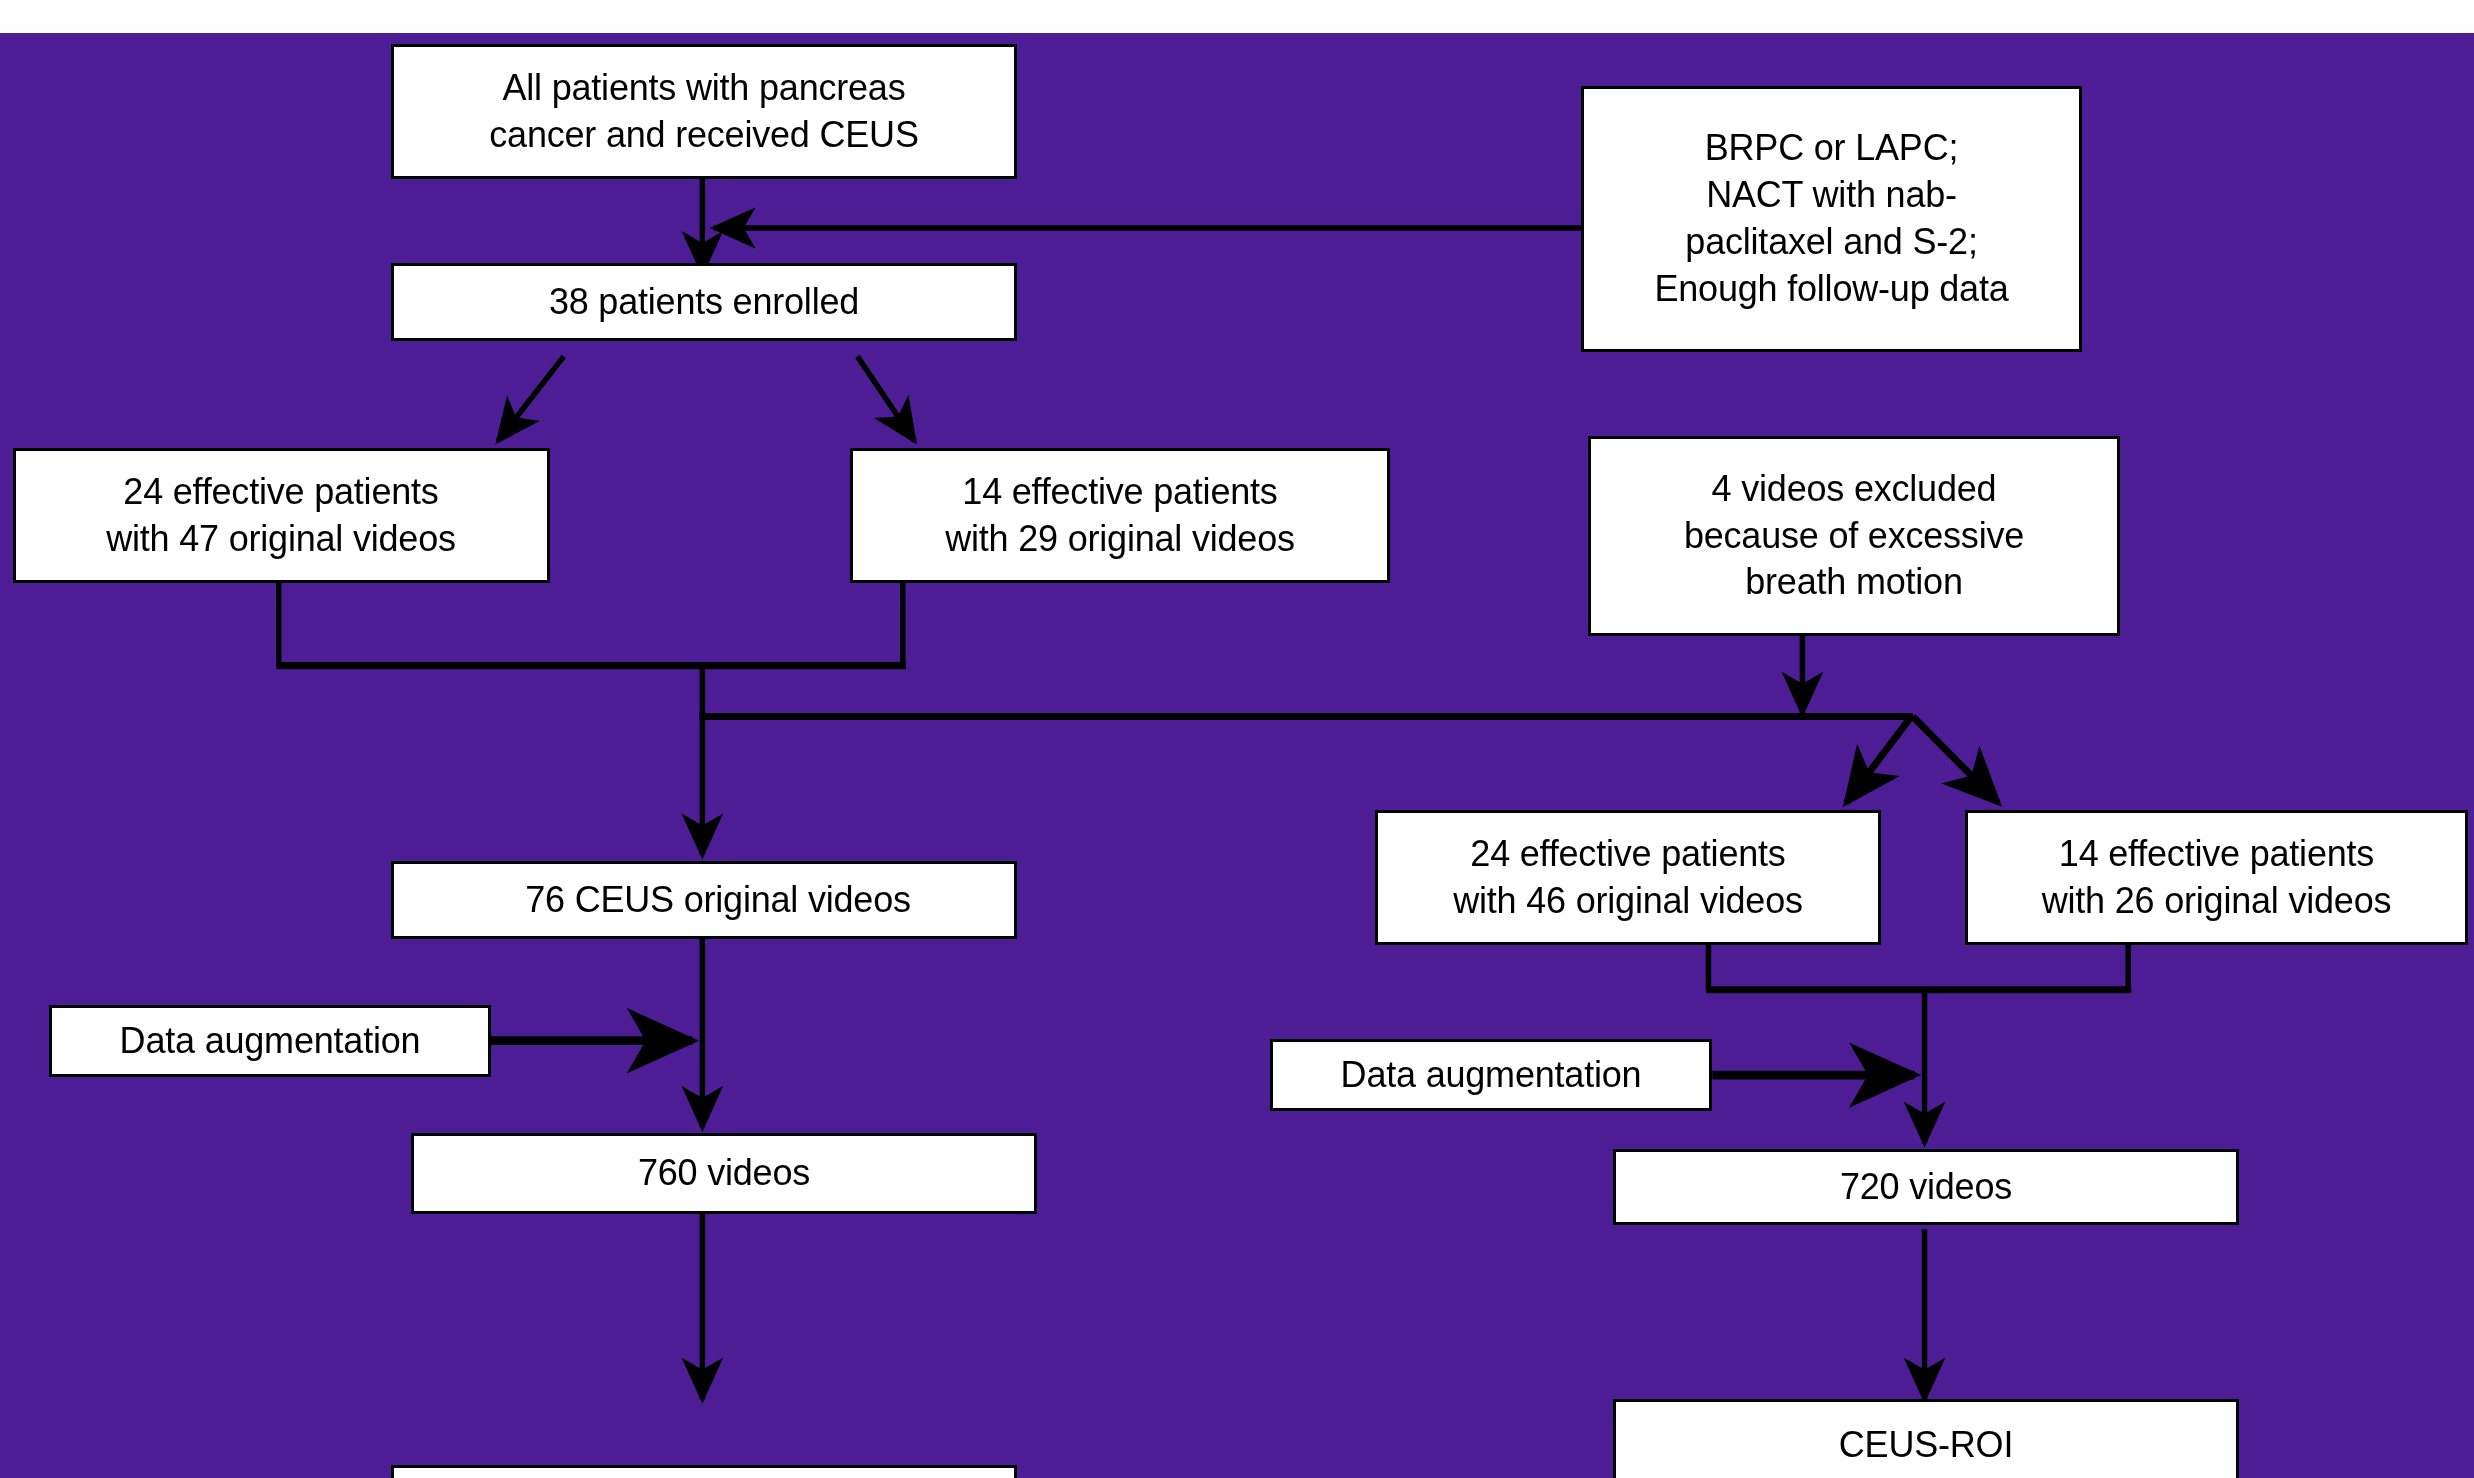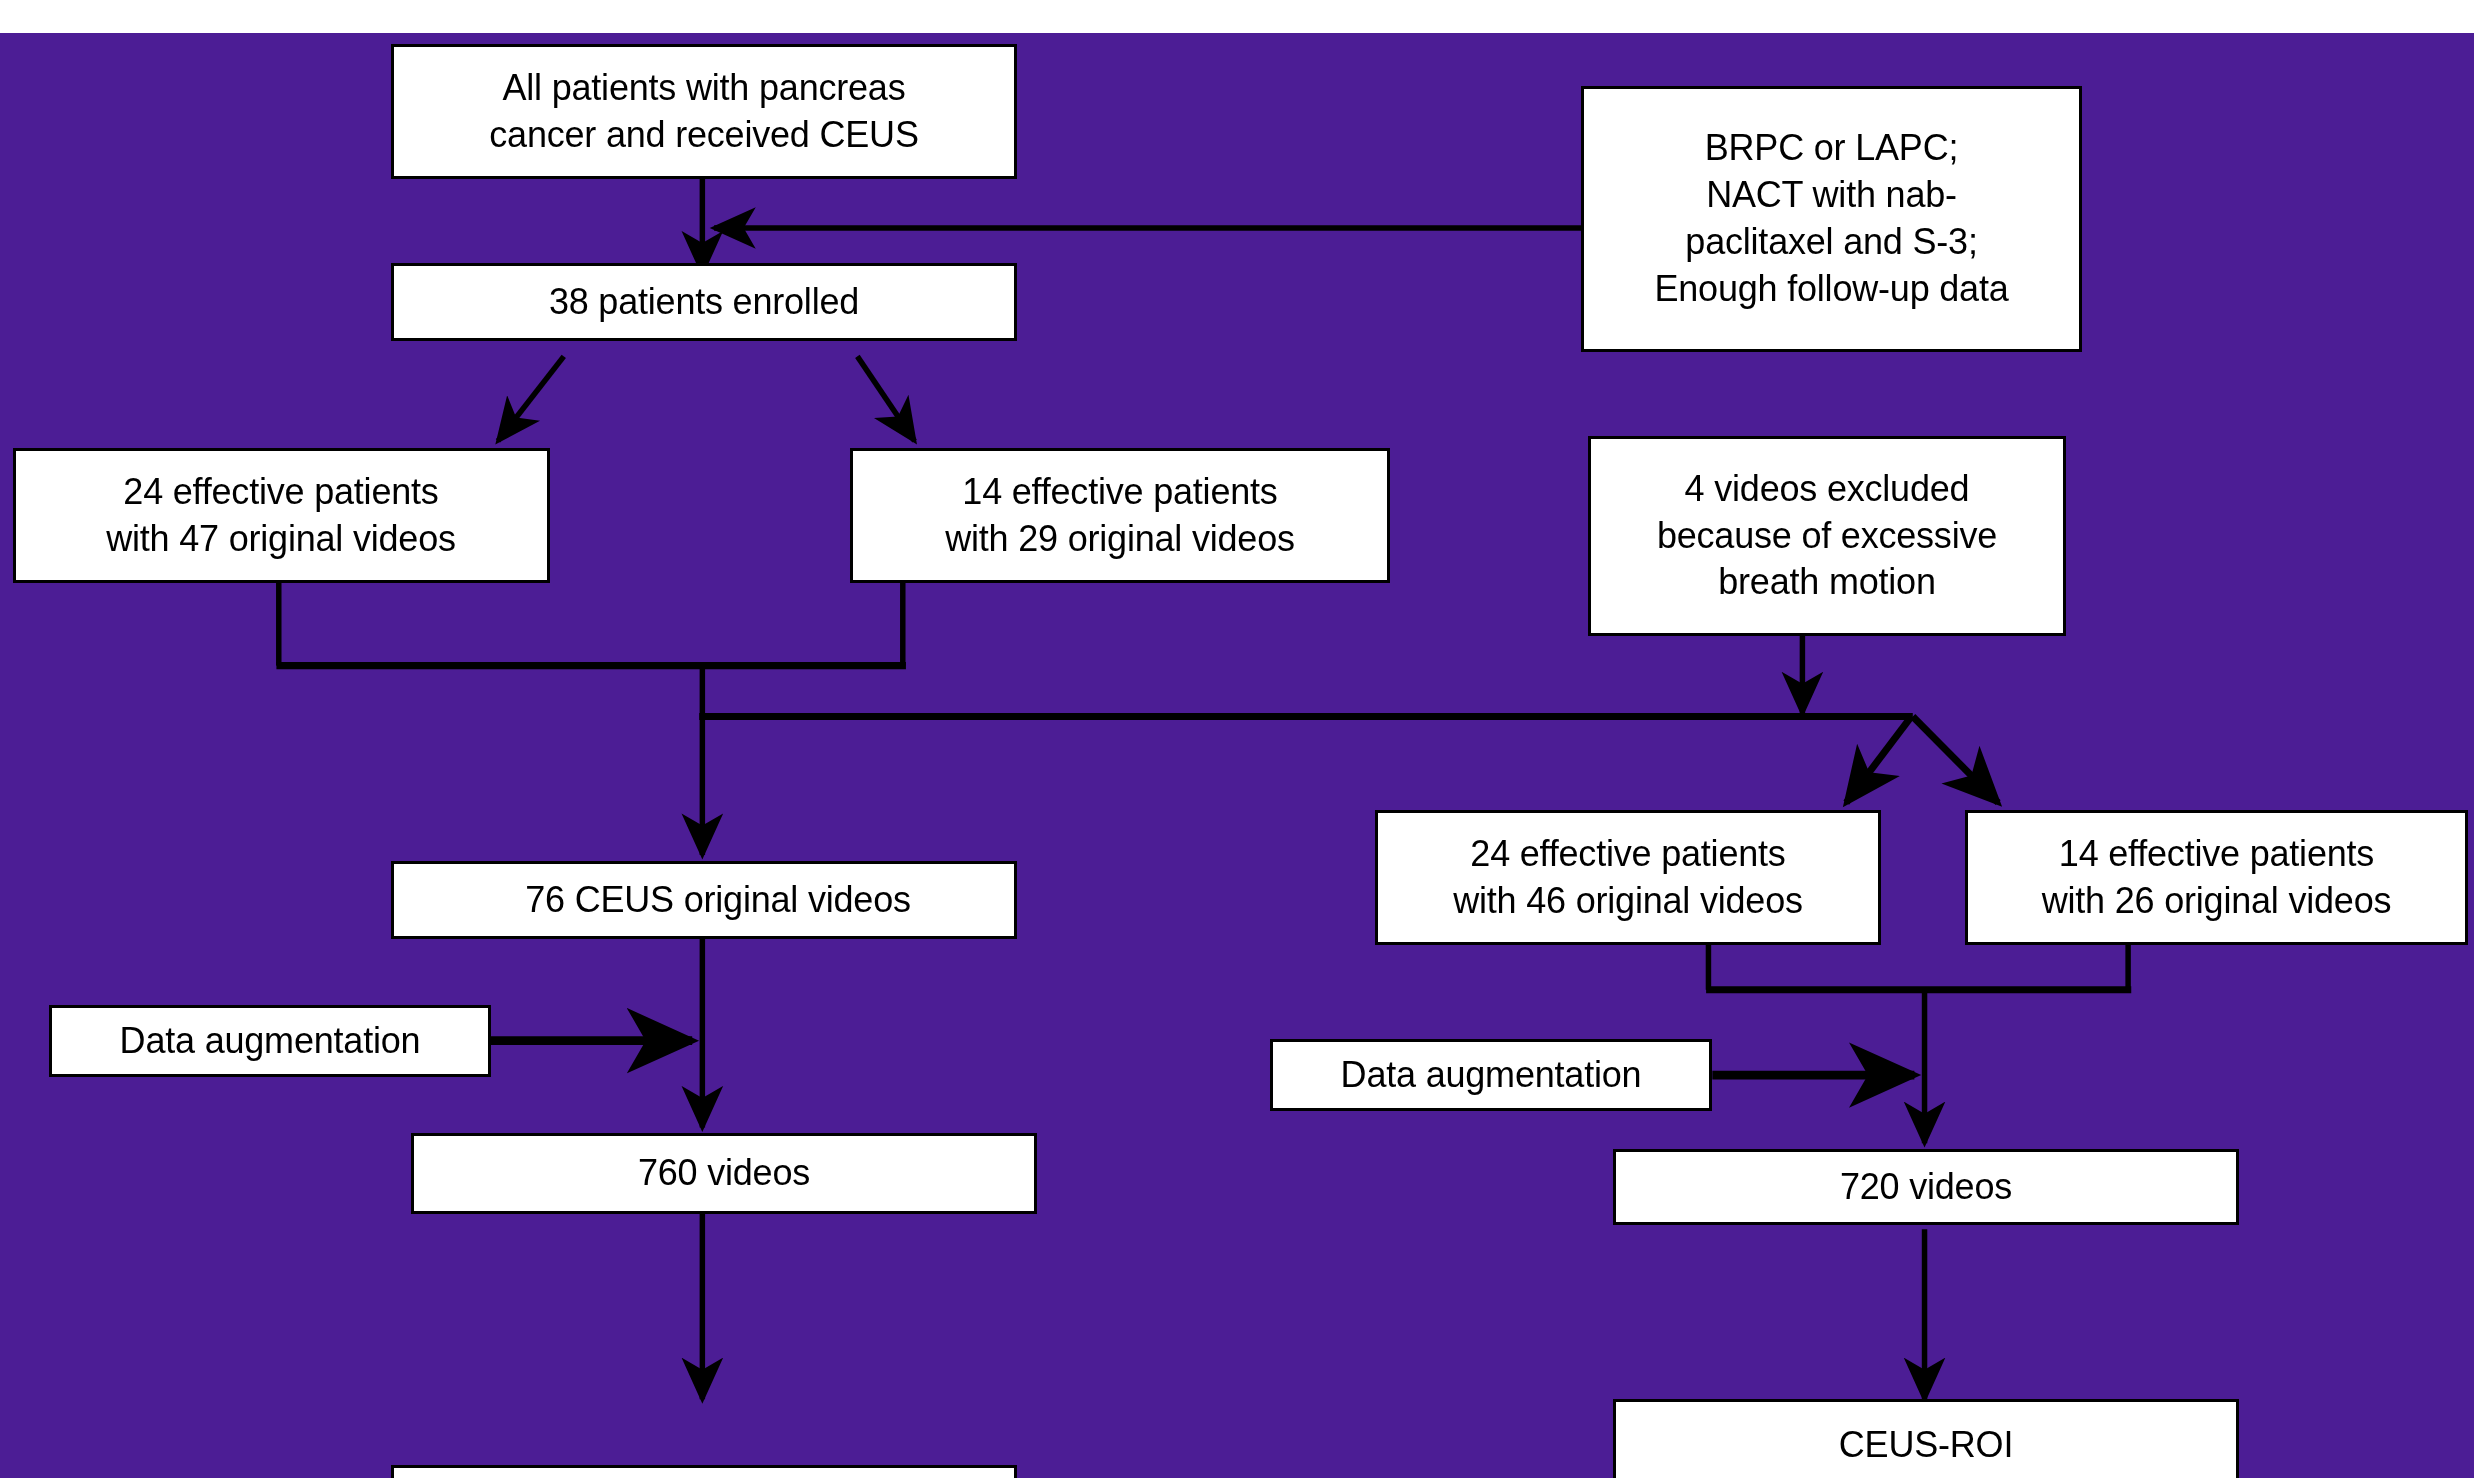--- a/index.html
+++ b/index.html
@@ -98,39 +98,39 @@
   </svg>
 
   <div class="node" style="left:391px; top:11px; width:626px; height:135px;">
     <span class="lbl">All patients with pancreas
 cancer and received CEUS</span>
   </div>
 
   <div class="node" style="left:1581px; top:53px; width:501px; height:266px;">
     <span class="lbl">BRPC or LAPC;
 NACT with  nab-
-paclitaxel and S-3;
+paclitaxel and S-2;
 Enough follow-up data</span>
   </div>
 
   <div class="node" style="left:391px; top:230px; width:626px; height:78px;">
     <span class="lbl">38 patients enrolled</span>
   </div>
 
   <div class="node" style="left:12.5px; top:415px; width:537px; height:135px;">
     <span class="lbl">24 effective patients
 with 47 original videos</span>
   </div>
 
   <div class="node" style="left:850px; top:415px; width:540px; height:135px;">
     <span class="lbl">14 effective patients
 with 29 original videos</span>
   </div>
 
-  <div class="node" style="left:1588px; top:403px; width:478px; height:200px;">
+  <div class="node" style="left:1588px; top:403px; width:532px; height:200px;">
     <span class="lbl">4 videos excluded
 because of excessive
 breath motion</span>
   </div>
 
   <div class="node" style="left:391px; top:828px; width:626px; height:78px;padding-left:28px;">
     <span class="lbl">76 CEUS original videos</span>
   </div>
 
   <div class="node" style="left:1375px; top:777px; width:506px; height:135px;">

